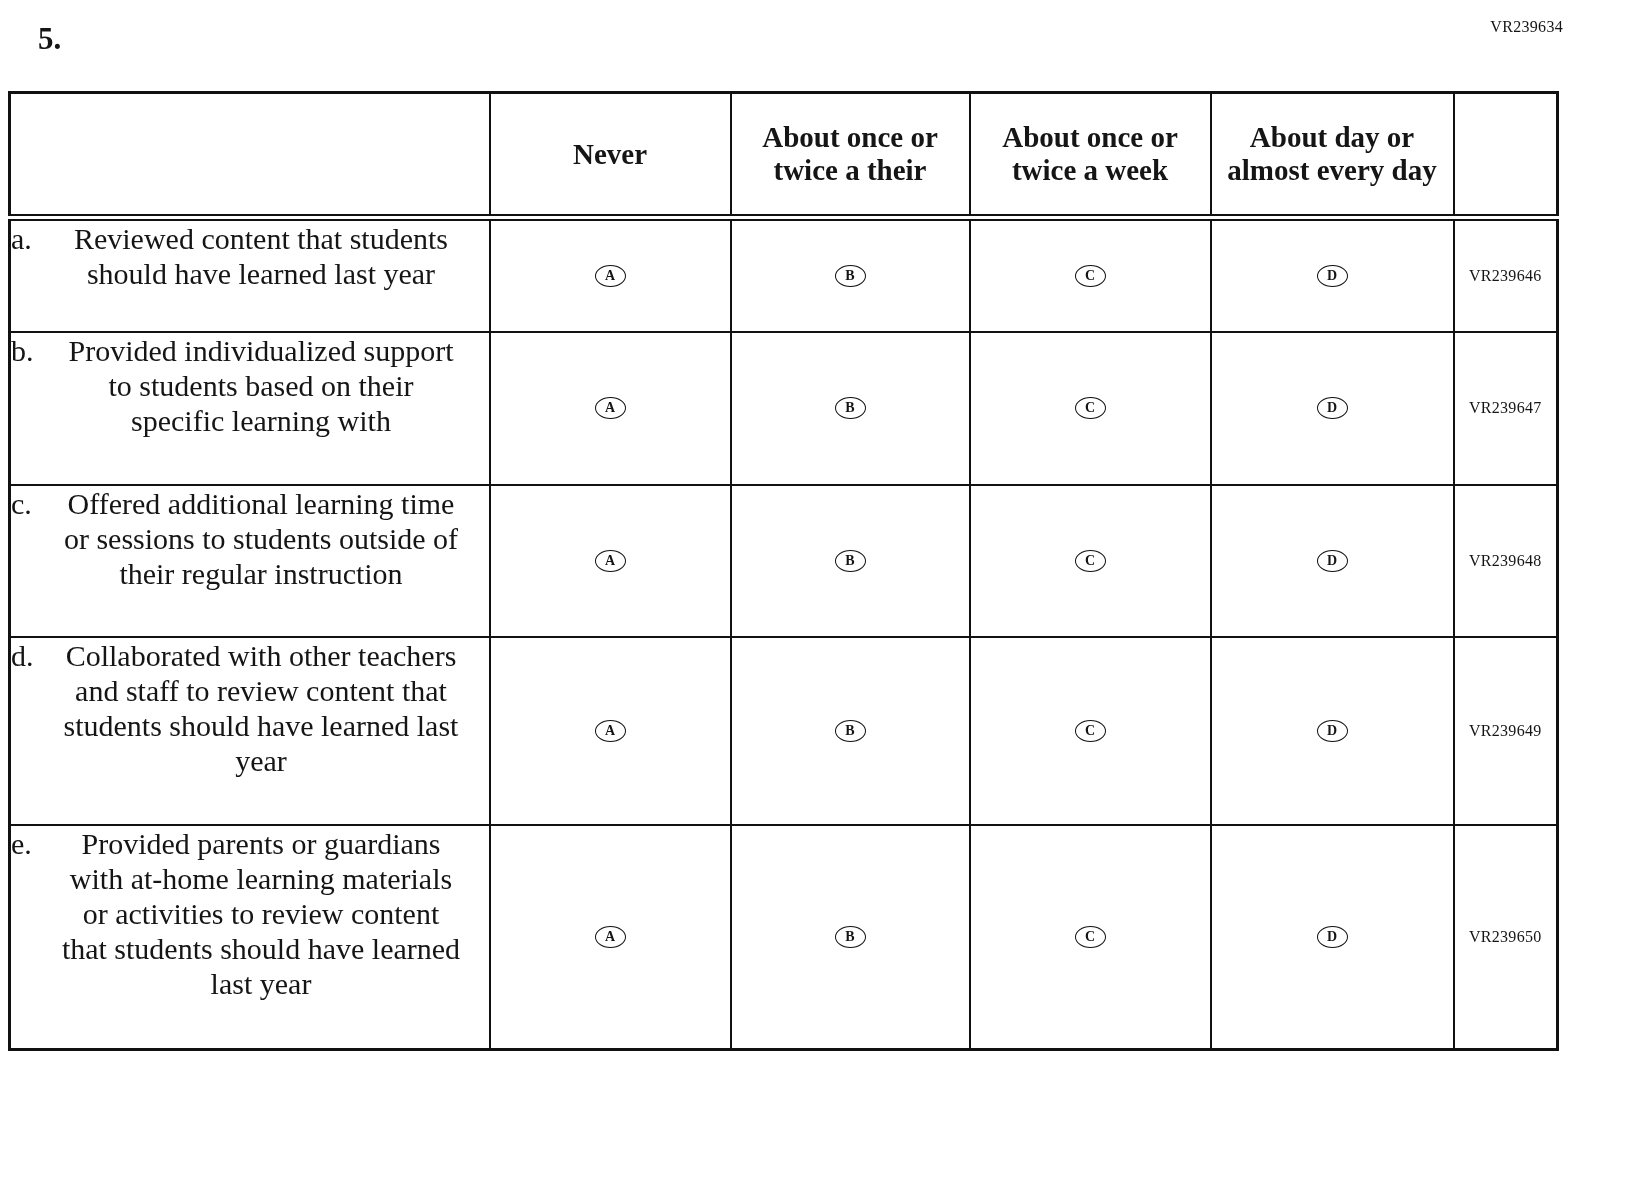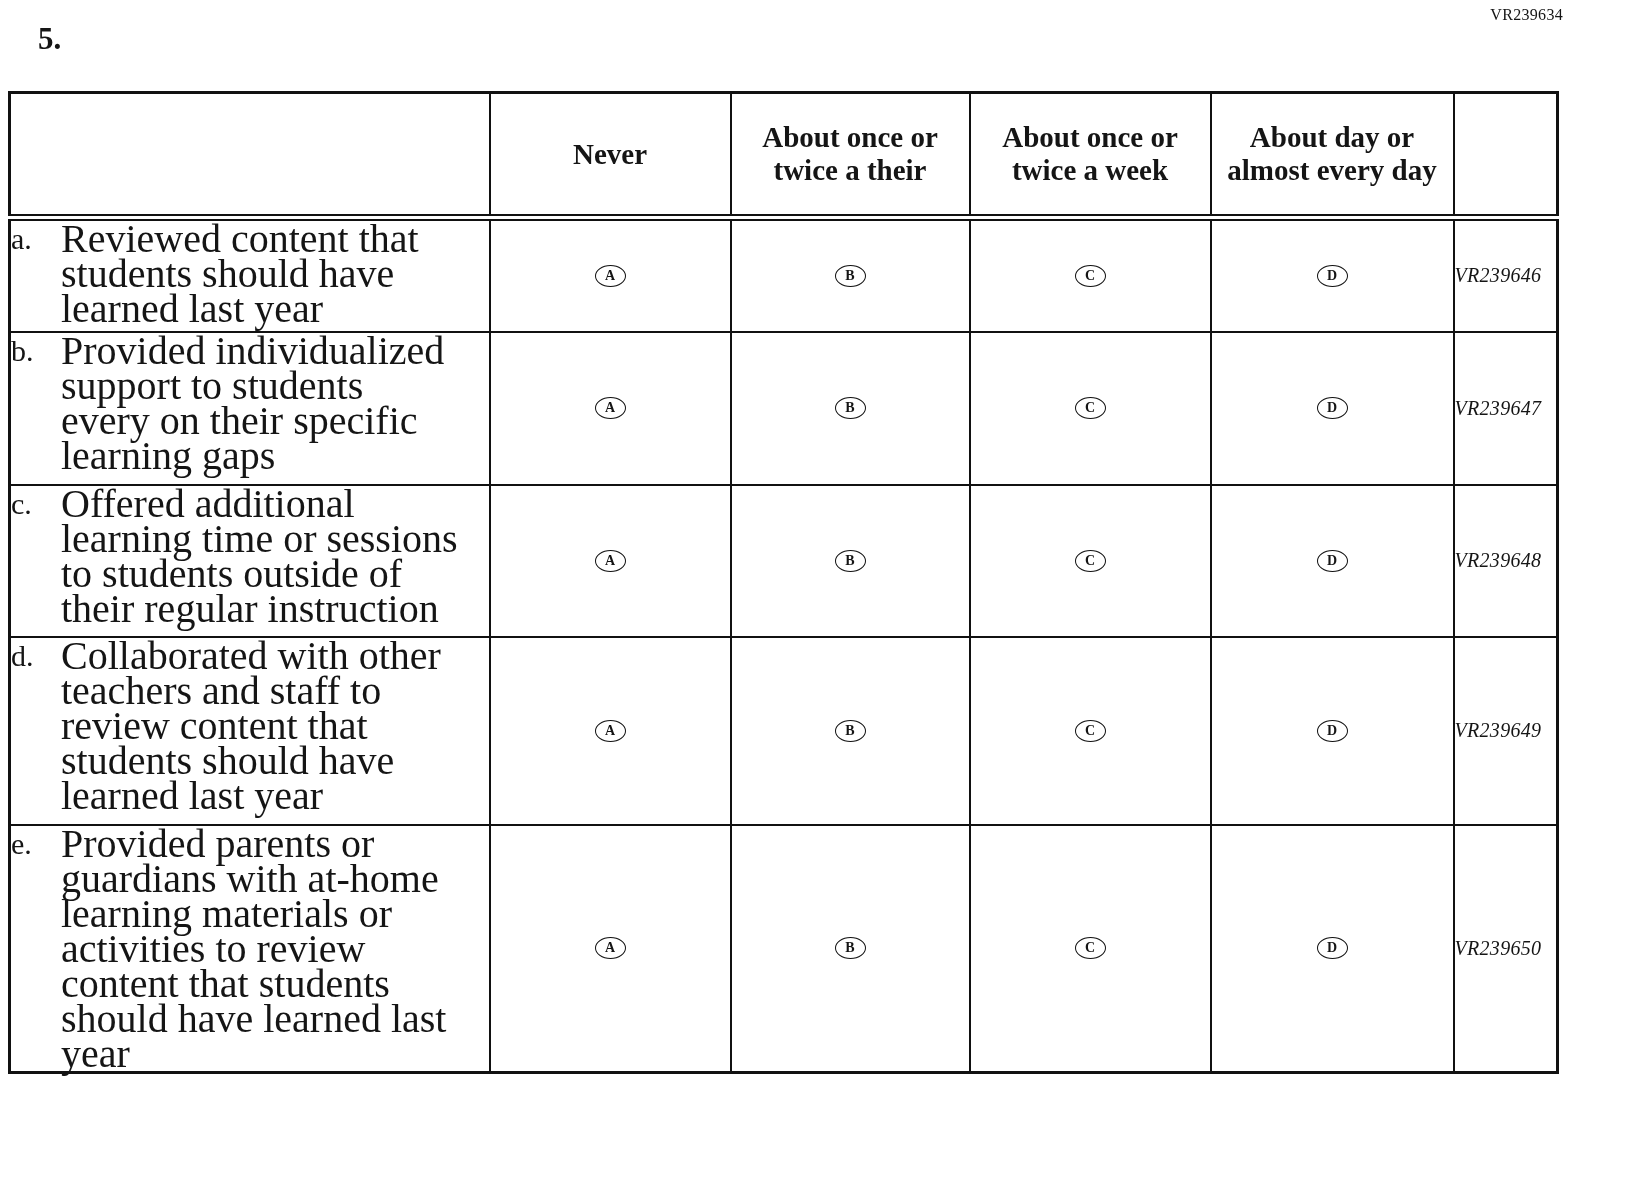--- a/index.html
+++ b/index.html
@@ -9,21 +9,21 @@
     height: 1182px;
     background: #ffffff;
     color: #151515;
     font-family: "Liberation Serif", serif;
     position: relative;
     overflow: hidden;
   }
 
   .top-code {
     position: absolute;
-    top: 6px;
+    top: 18px;
     right: 66px;
     font-size: 16px;
     letter-spacing: 0.3px;
   }
 
   .question {
     display: flex;
     align-items: flex-start;
     margin: 20px 0 0 38px;
   }
@@ -69,23 +69,24 @@
     vertical-align: top;
     padding: 8px 8px 8px 8px;
   }
   .stem-inner { display: flex; align-items: flex-start; }
   .row-letter {
     flex: 0 0 50px;
     font-size: 30px;
     line-height: 35px;
   }
   .row-text {
-    font-size: 40px;
+    font-size: 30px;
     line-height: 35px;
     max-width: 400px;
+    text-align: center;
   }
 
   td.opt {
     text-align: center;
     vertical-align: middle;
   }
   .bubble {
     display: inline-flex;
     align-items: center;
     justify-content: center;
@@ -93,26 +94,25 @@
     height: 22px;
     border: 1.6px solid #111;
     border-radius: 50%;
     font-size: 14px;
     font-weight: 600;
     line-height: 1;
     cursor: pointer;
   }
 
   td.code {
-    text-align: left;
+    text-align: center;
     vertical-align: middle;
-    font-size: 20px;
+    font-size: 16px;
     letter-spacing: 0.3px;
     padding: 0 4px;
-    font-style: italic;
   }
 
   tr.row-a td { height: 114px; }
   tr.row-b td { height: 153px; }
   tr.row-c td { height: 152px; }
   tr.row-d td { height: 188px; }
   tr.row-e td { height: 225px; }
 </style>
 </head>
 <body>
@@ -153,21 +153,21 @@
       <td class="opt"><span class="bubble">A</span></td>
       <td class="opt"><span class="bubble">B</span></td>
       <td class="opt"><span class="bubble">C</span></td>
       <td class="opt"><span class="bubble">D</span></td>
       <td class="code">VR239646</td>
     </tr>
     <tr class="row-b">
       <td class="stem">
         <div class="stem-inner">
           <span class="row-letter">b.</span>
-          <span class="row-text">Provided individualized support to students every on their specific learning gaps</span>
+          <span class="row-text">Provided individualized support to students based on their specific learning with</span>
         </div>
       </td>
       <td class="opt"><span class="bubble">A</span></td>
       <td class="opt"><span class="bubble">B</span></td>
       <td class="opt"><span class="bubble">C</span></td>
       <td class="opt"><span class="bubble">D</span></td>
       <td class="code">VR239647</td>
     </tr>
     <tr class="row-c">
       <td class="stem">

